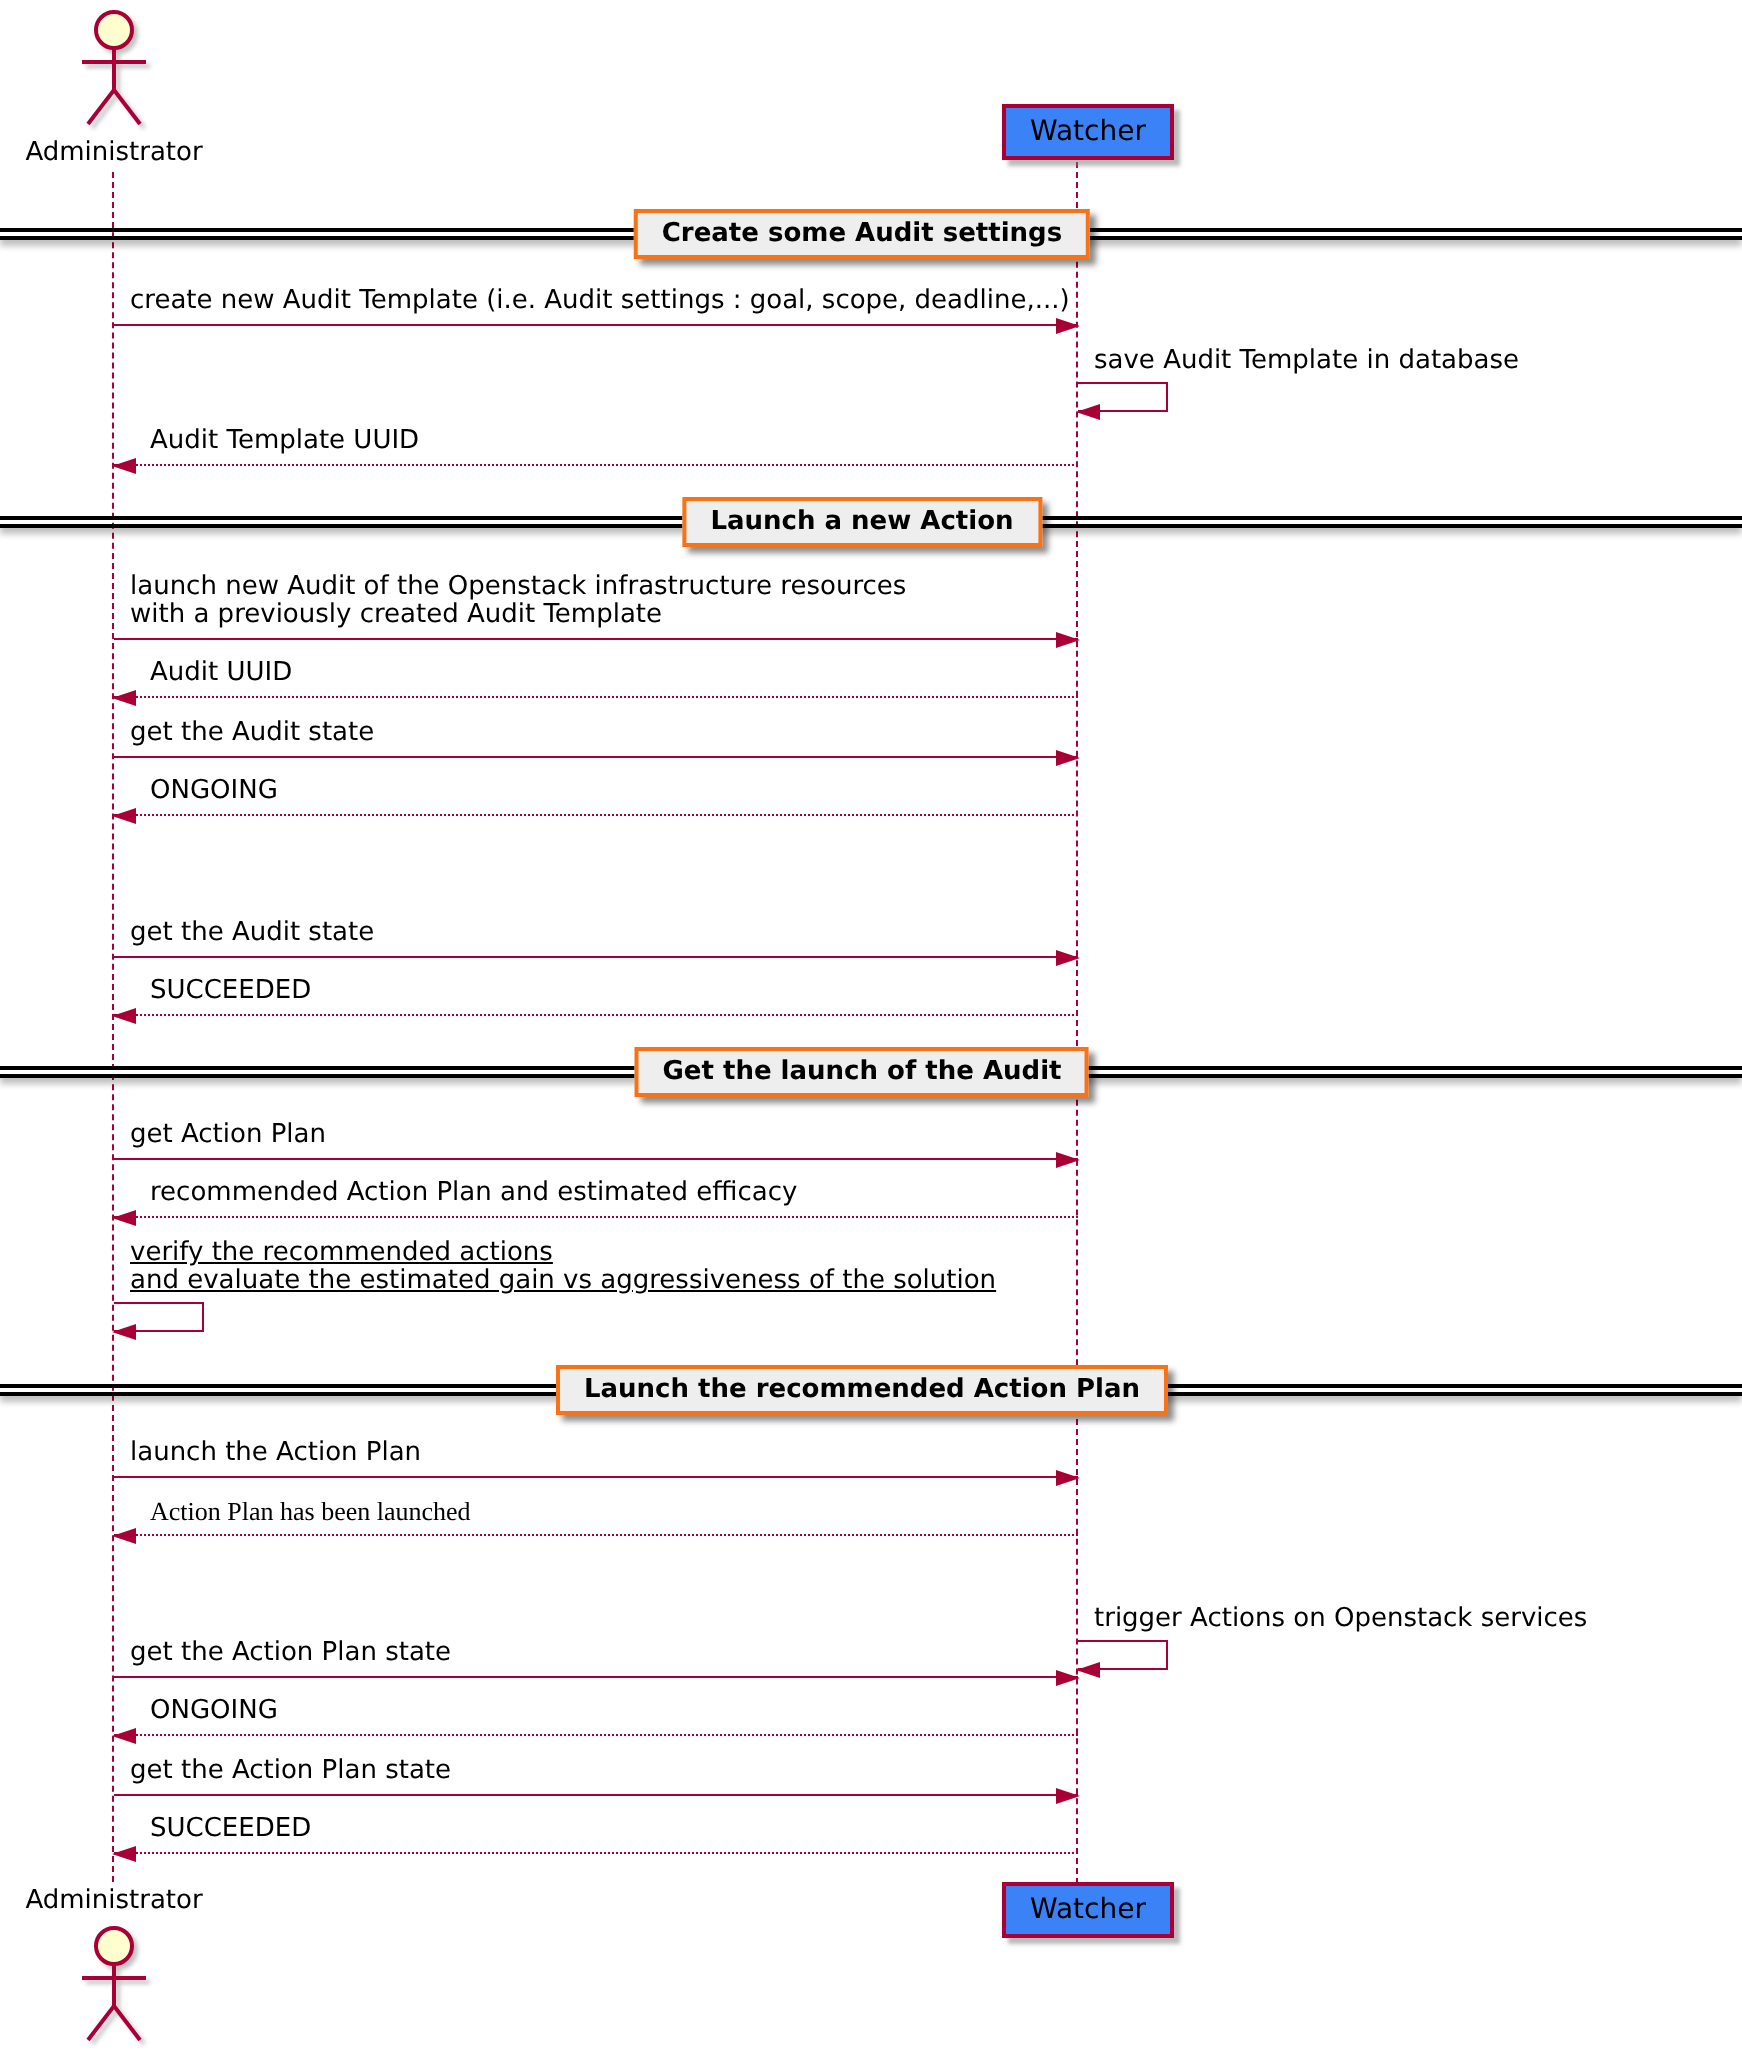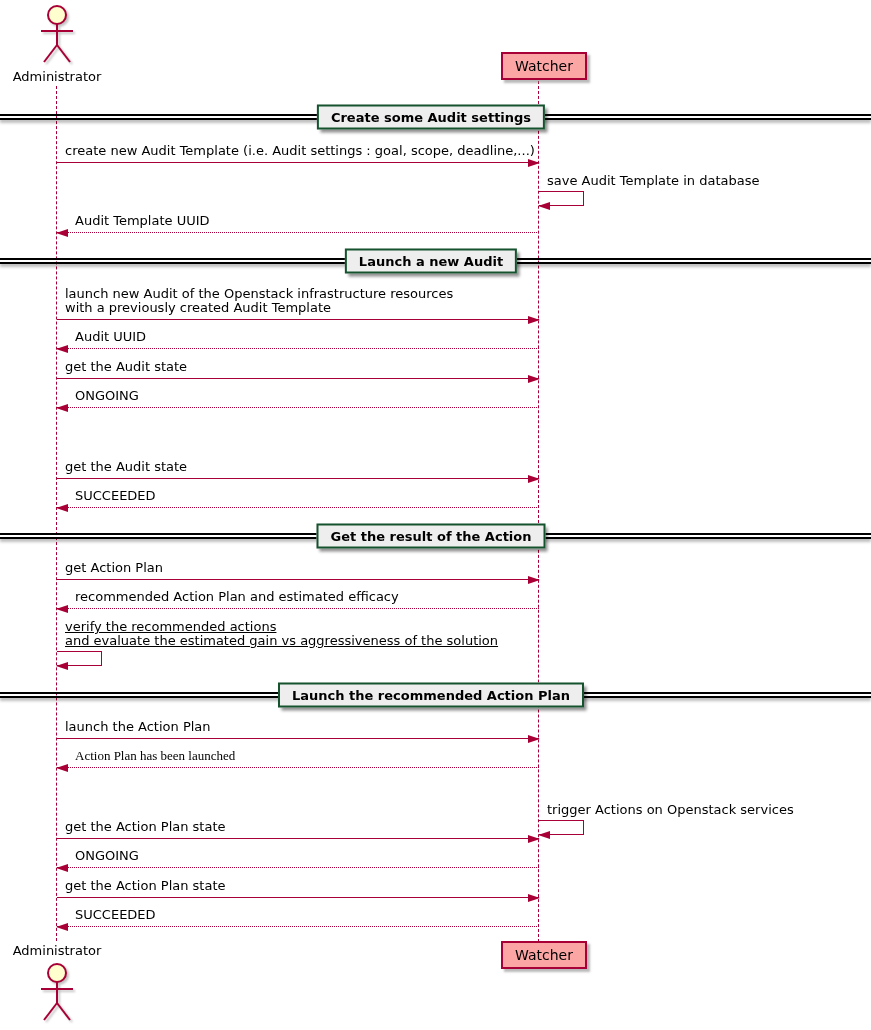--- a/index.html
+++ b/index.html
@@ -8,33 +8,33 @@
     font-family:"DejaVu Sans","Liberation Sans",sans-serif;
     font-size:13px; color:#000; overflow:hidden;
   }
   
   .lifeline { position:absolute; width:0; border-left:1px dashed #A80036; }
   
   .actor-figure { position:absolute; filter:drop-shadow(2px 2px 1px rgba(120,120,120,0.45)); }
   .actor-label { position:absolute; transform:translateX(-50%); white-space:nowrap; }
   
   .participant {
-    position:absolute; background:#fca5a5; border:2px solid #A80036;
+    position:absolute; background:#3b82f6; border:2px solid #A80036;
     padding:4px 12px; font-size:14px; white-space:nowrap;
     box-shadow:3px 3px 2px rgba(130,130,130,0.55);
   }
   
   .divider { position:absolute; left:0; width:871px; }
   .divider-lines {
     height:2px; border-top:2px solid #000; border-bottom:2px solid #000;
     box-shadow:0 3px 3px rgba(0,0,0,0.25);
   }
   .divider-label {
     position:absolute; left:431px; top:3px; transform:translate(-50%,-50%);
-    background:#EEEEEE; border:2px solid #14532d; padding:3px 12px;
+    background:#EEEEEE; border:2px solid #f97316; padding:3px 12px;
     font-weight:bold; white-space:nowrap;
     box-shadow:3px 3px 3px rgba(0,0,0,0.45);
   }
   
   .msg { position:absolute; left:57px; width:482px; }
   .msg-text { white-space:pre-line; width:max-content; padding-left:8px; line-height:14px; }
   .msg.return .msg-text { padding-left:18px; }
   .msg-line { position:relative; height:0; border-top:1px solid #A80036; margin-top:4px; }
   .msg.return .msg-line { border-top-style:dotted; }
   .head-right {
@@ -95,21 +95,21 @@
 
   <div class="msg return" style="top:214px;">
     <div class="msg-text">Audit Template UUID</div>
     <div class="msg-line">
         <i class="head-left"></i>
       </div>
   </div>
 
   <div class="divider" style="top:258px;">
     <div class="divider-lines"></div>
-    <div class="divider-label">Launch a new Audit</div>
+    <div class="divider-label">Launch a new Action</div>
   </div>
 
   <div class="msg return" style="top:330px;">
     <div class="msg-text">Audit UUID</div>
     <div class="msg-line">
         <i class="head-left"></i>
       </div>
   </div>
 
   <div class="msg" style="top:287px;">
@@ -144,21 +144,21 @@
 
   <div class="msg return" style="top:489px;">
     <div class="msg-text">SUCCEEDED</div>
     <div class="msg-line">
         <i class="head-left"></i>
       </div>
   </div>
 
   <div class="divider" style="top:533px;">
     <div class="divider-lines"></div>
-    <div class="divider-label">Get the result of the Action</div>
+    <div class="divider-label">Get the launch of the Audit</div>
   </div>
 
   <div class="msg" style="top:561px;">
     <div class="msg-text">get Action Plan</div>
     <div class="msg-line">
         <i class="head-right"></i>
       </div>
   </div>
 
   <div class="msg return" style="top:590px;">

